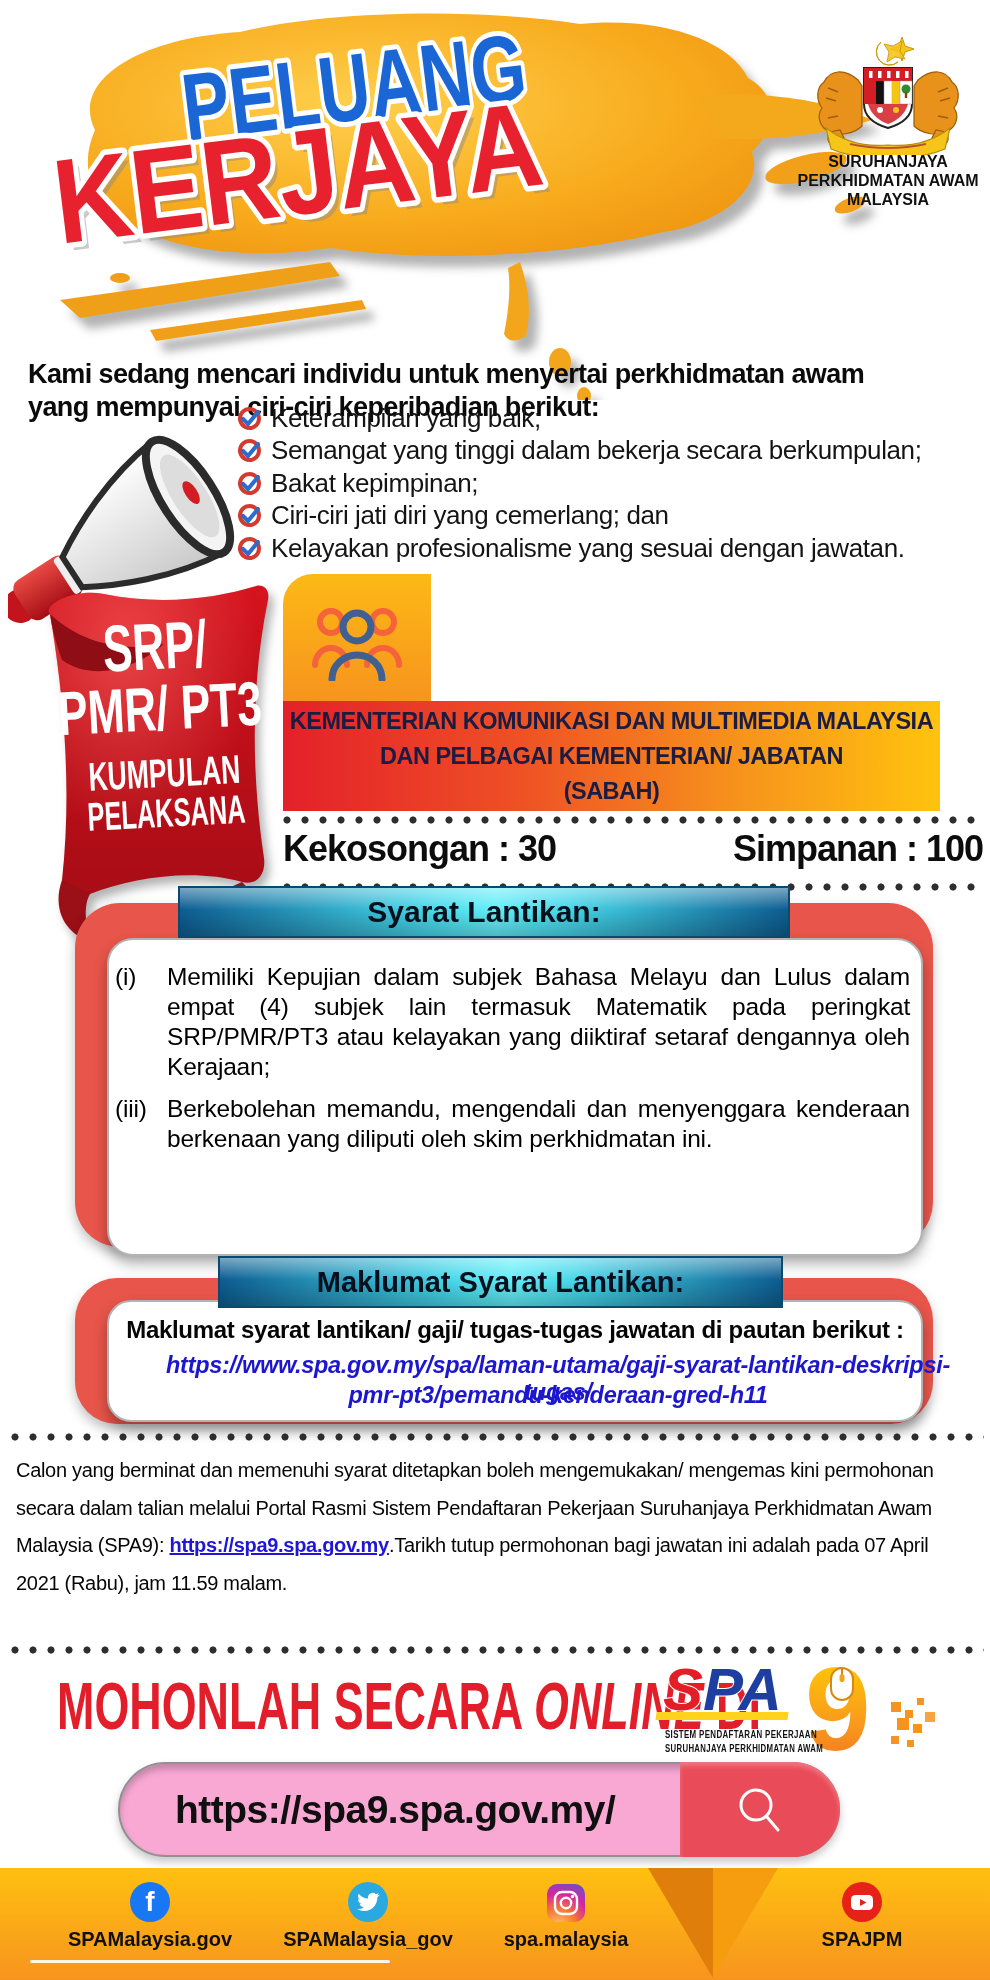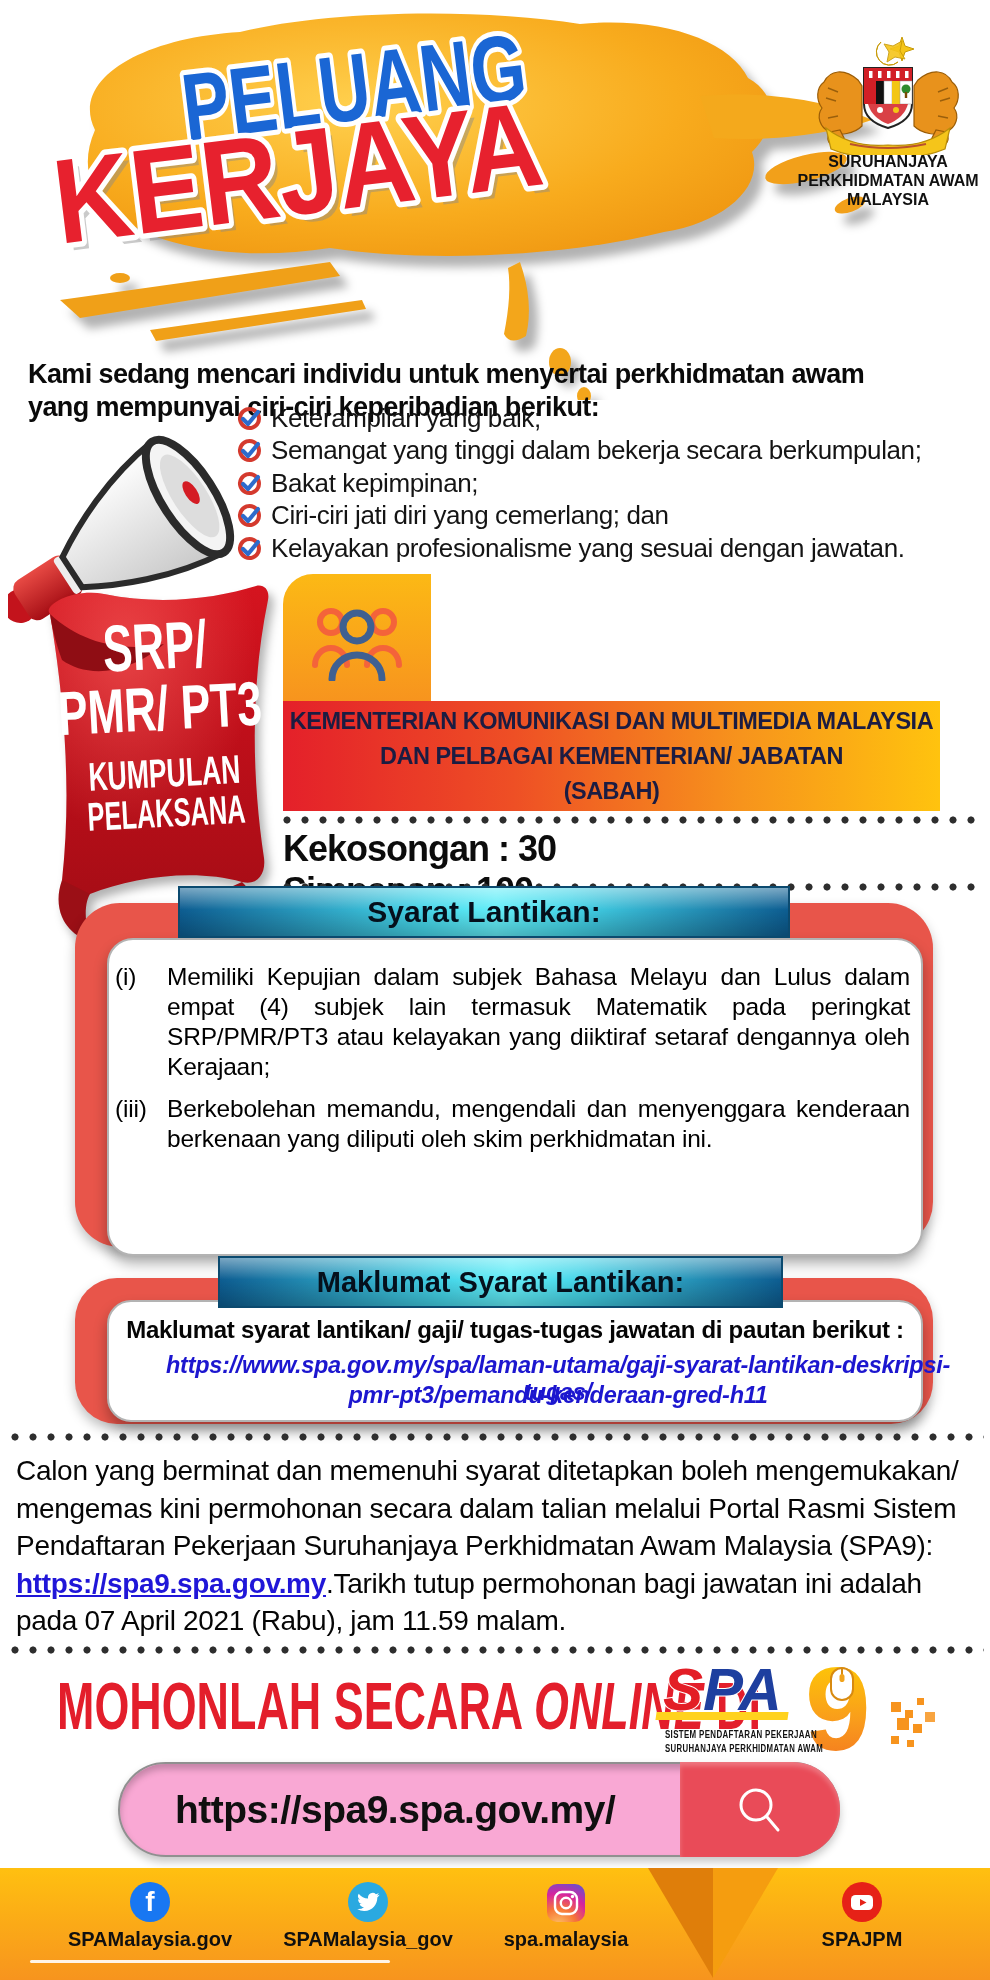--- a/index.html
+++ b/index.html
@@ -26,21 +26,21 @@
   .navybanner{left:431px;top:574px;width:517px;height:127px;
               background:linear-gradient(180deg,#21496f,#16375a);
               border-radius:6px 18px 0 0;border-bottom-right-radius:160px 115px;
               color:#fff;text-align:center;font-weight:bold;font-size:35px;line-height:42px;
               padding-top:0;box-sizing:border-box;display:flex;flex-direction:column;justify-content:center;}
   .ministry{left:283px;top:701px;width:657px;height:110px;
             background:linear-gradient(90deg,#e4202a 0%,#ee4f25 35%,#f7941c 70%,#ffc30e 100%);
             color:#1b1c42;font-weight:bold;text-align:center;font-size:23.5px;line-height:35px;
             letter-spacing:-0.5px;padding-top:3px;box-sizing:border-box;}
   .stats{left:283px;top:828px;width:700px;display:flex;justify-content:space-between;
-         font-size:36px;font-weight:bold;letter-spacing:-1px;color:#0c0c0c;flex-direction:column;}
+         font-size:36px;font-weight:bold;letter-spacing:-1px;color:#0c0c0c;}
 
   
   .redshell{background:#e8554a;border-radius:45px;box-shadow:0 6px 12px rgba(0,0,0,.25);}
   .whitecard{background:#fff;border:2px solid #b3b3b3;border-radius:26px;
              box-shadow:0 8px 14px rgba(0,0,0,.3);box-sizing:border-box;}
   .cyanbar{background-image:linear-gradient(180deg,rgba(255,255,255,.45),rgba(255,255,255,0) 45%,rgba(0,0,0,.22)),
            linear-gradient(90deg,#0d5d91,#45d5e8 40%,#63eef8 52%,#45d5e8 64%,#0d5d91);
            border:2px solid #0b4a6f;box-sizing:border-box;color:#05101c;font-weight:bold;
            text-align:center;}
 
@@ -52,21 +52,21 @@
   .sg-b{font-weight:normal;}
   .sg-link{color:#2016d8;font-weight:bold;text-decoration:underline;}
 
   
   .note{left:122px;top:1316px;width:786px;text-align:center;font-size:24px;font-weight:bold;
         letter-spacing:-0.3px;color:#050505;}
   .linkline{left:122px;top:1352px;width:786px;text-align:center;font-size:23.5px;font-weight:bold;
             font-style:italic;color:#1c16cf;letter-spacing:-0.3px;margin-left:43px;}
 
   
-  .closing{left:16px;top:1452px;width:958px;font-size:28px;line-height:37.5px;
+  .closing{left:16px;top:1452px;width:958px;font-size:20px;line-height:37.5px;
            letter-spacing:-0.3px;color:#050505;}
 
   
   .cta{left:57px;top:1668px;font-size:66px;font-weight:bold;color:#e31e2b;white-space:nowrap;
        transform:scaleX(.68);transform-origin:left center;letter-spacing:0;}
   .cta .it{font-style:italic;}
 
   
   .search{left:118px;top:1762px;width:722px;height:95px;background:#f9a8d4;border:2px solid #909090;
           border-radius:50px;box-sizing:border-box;

